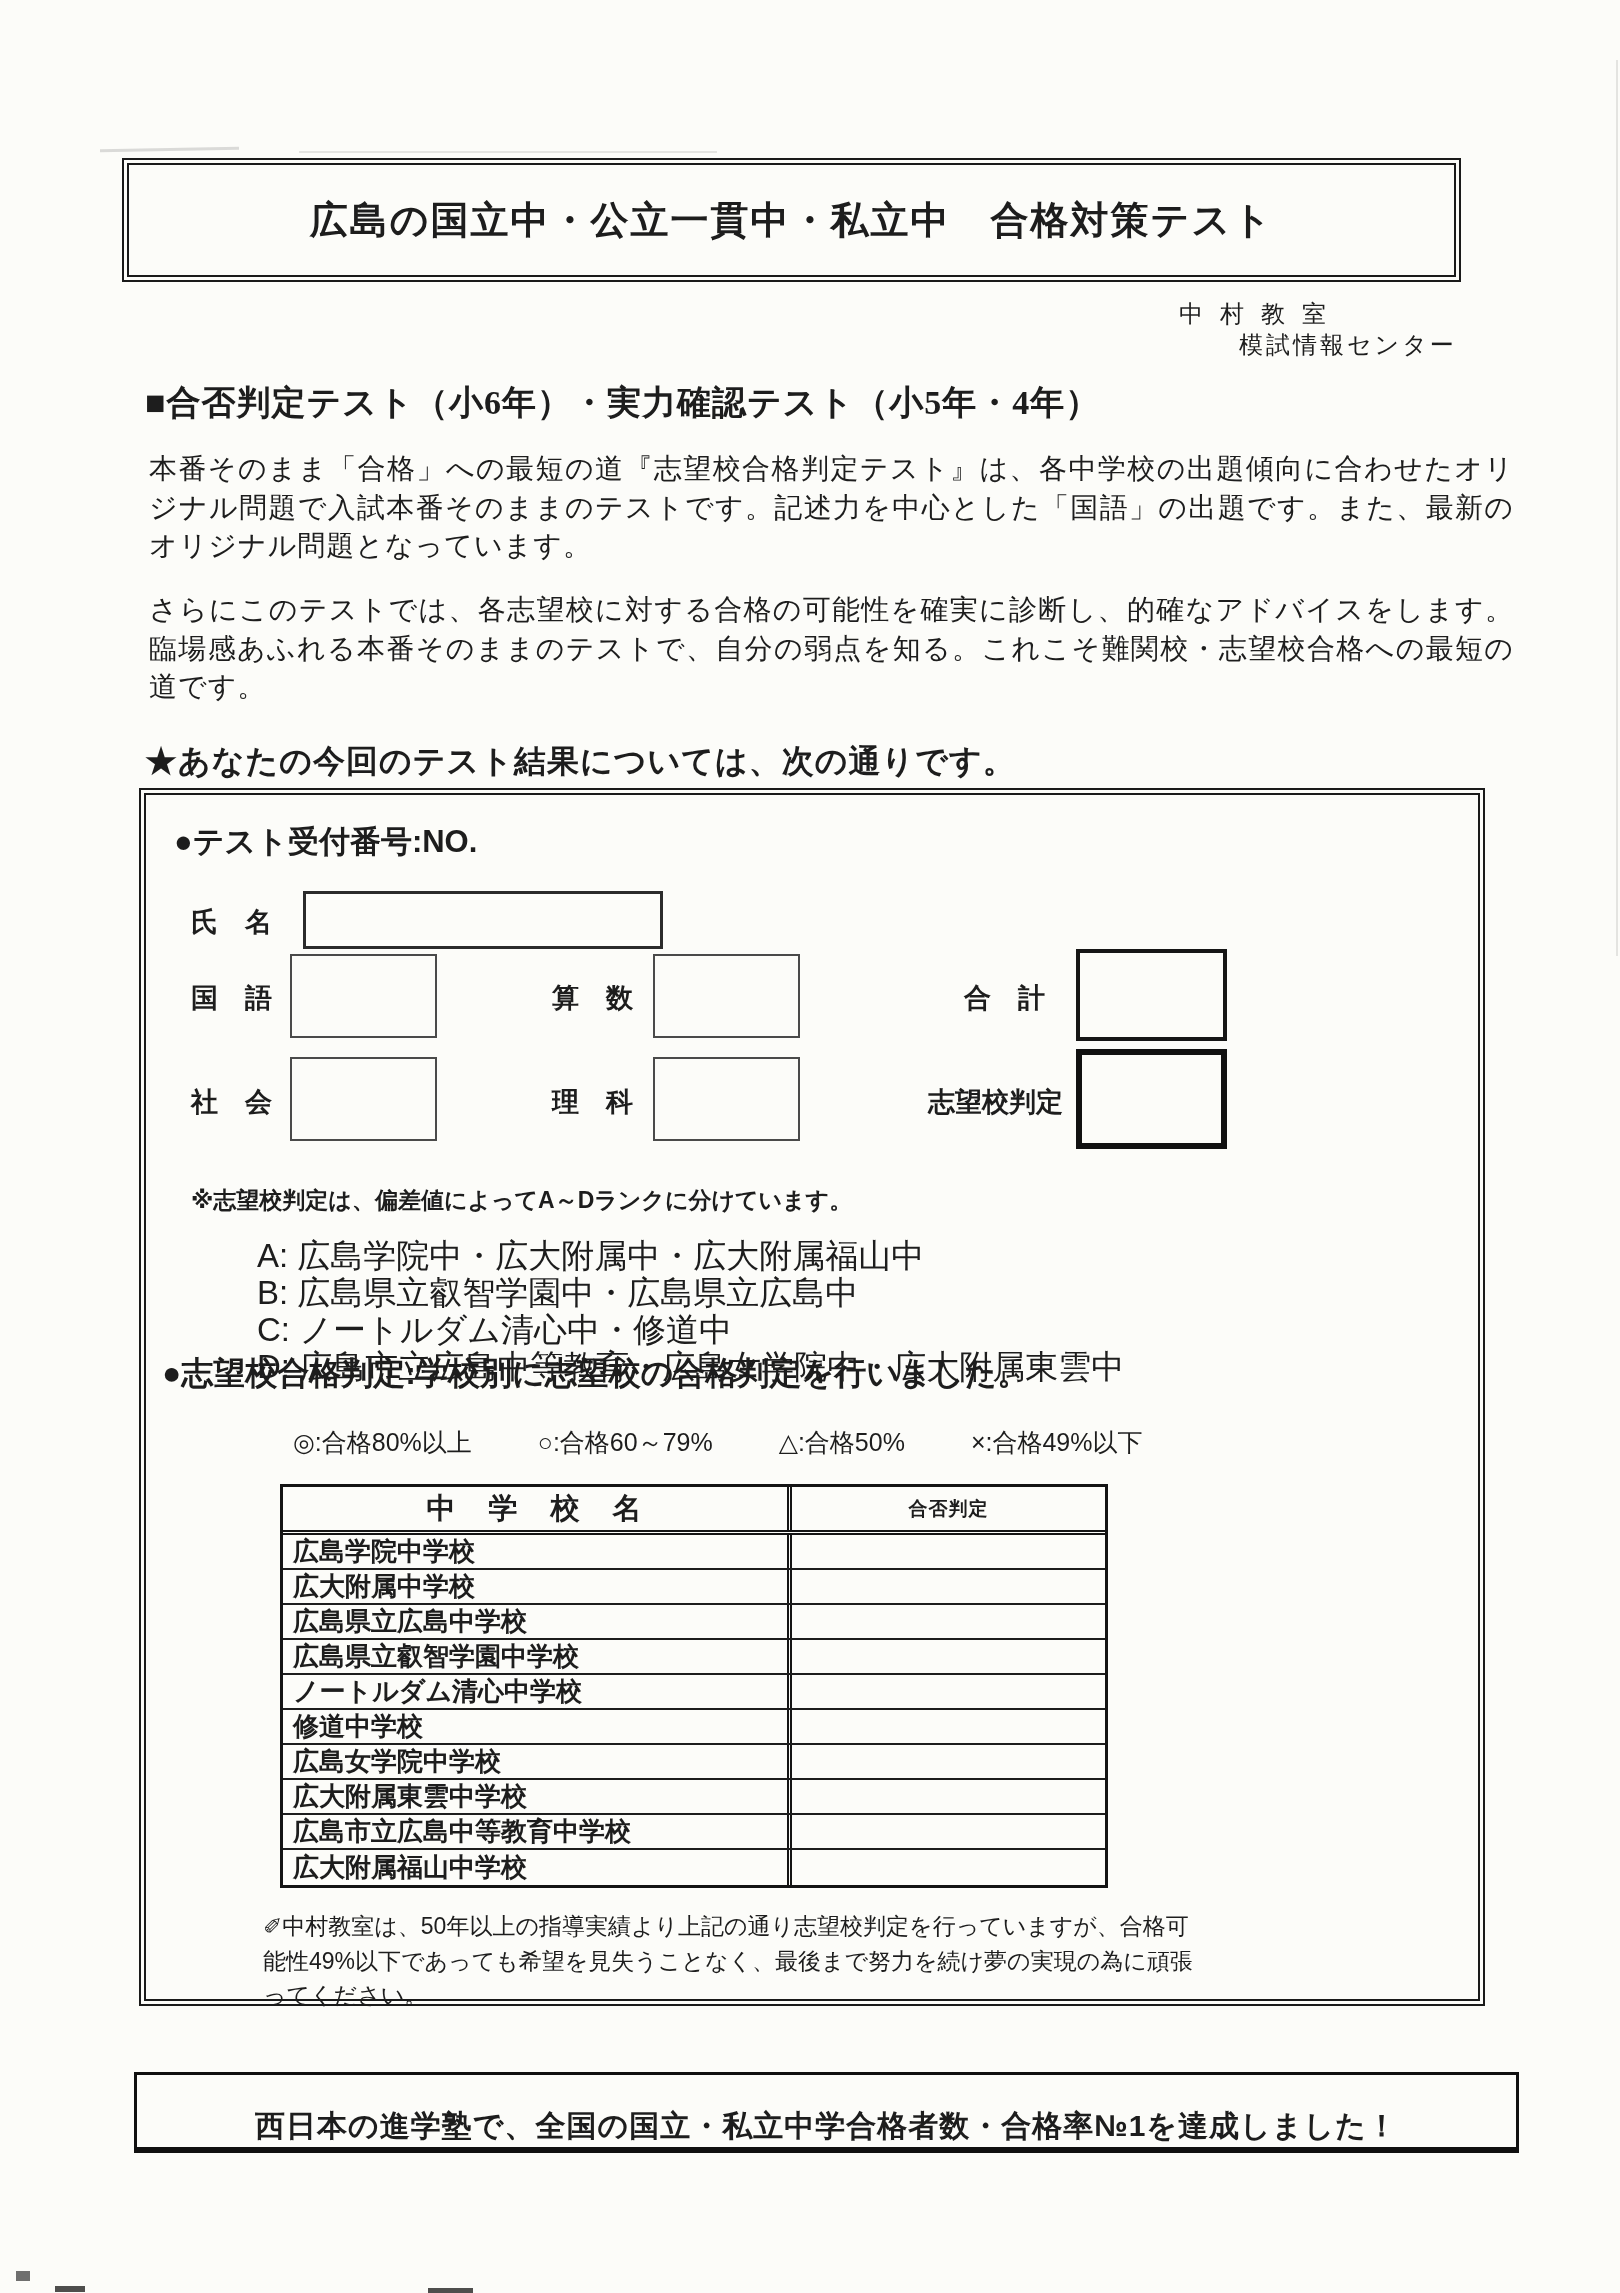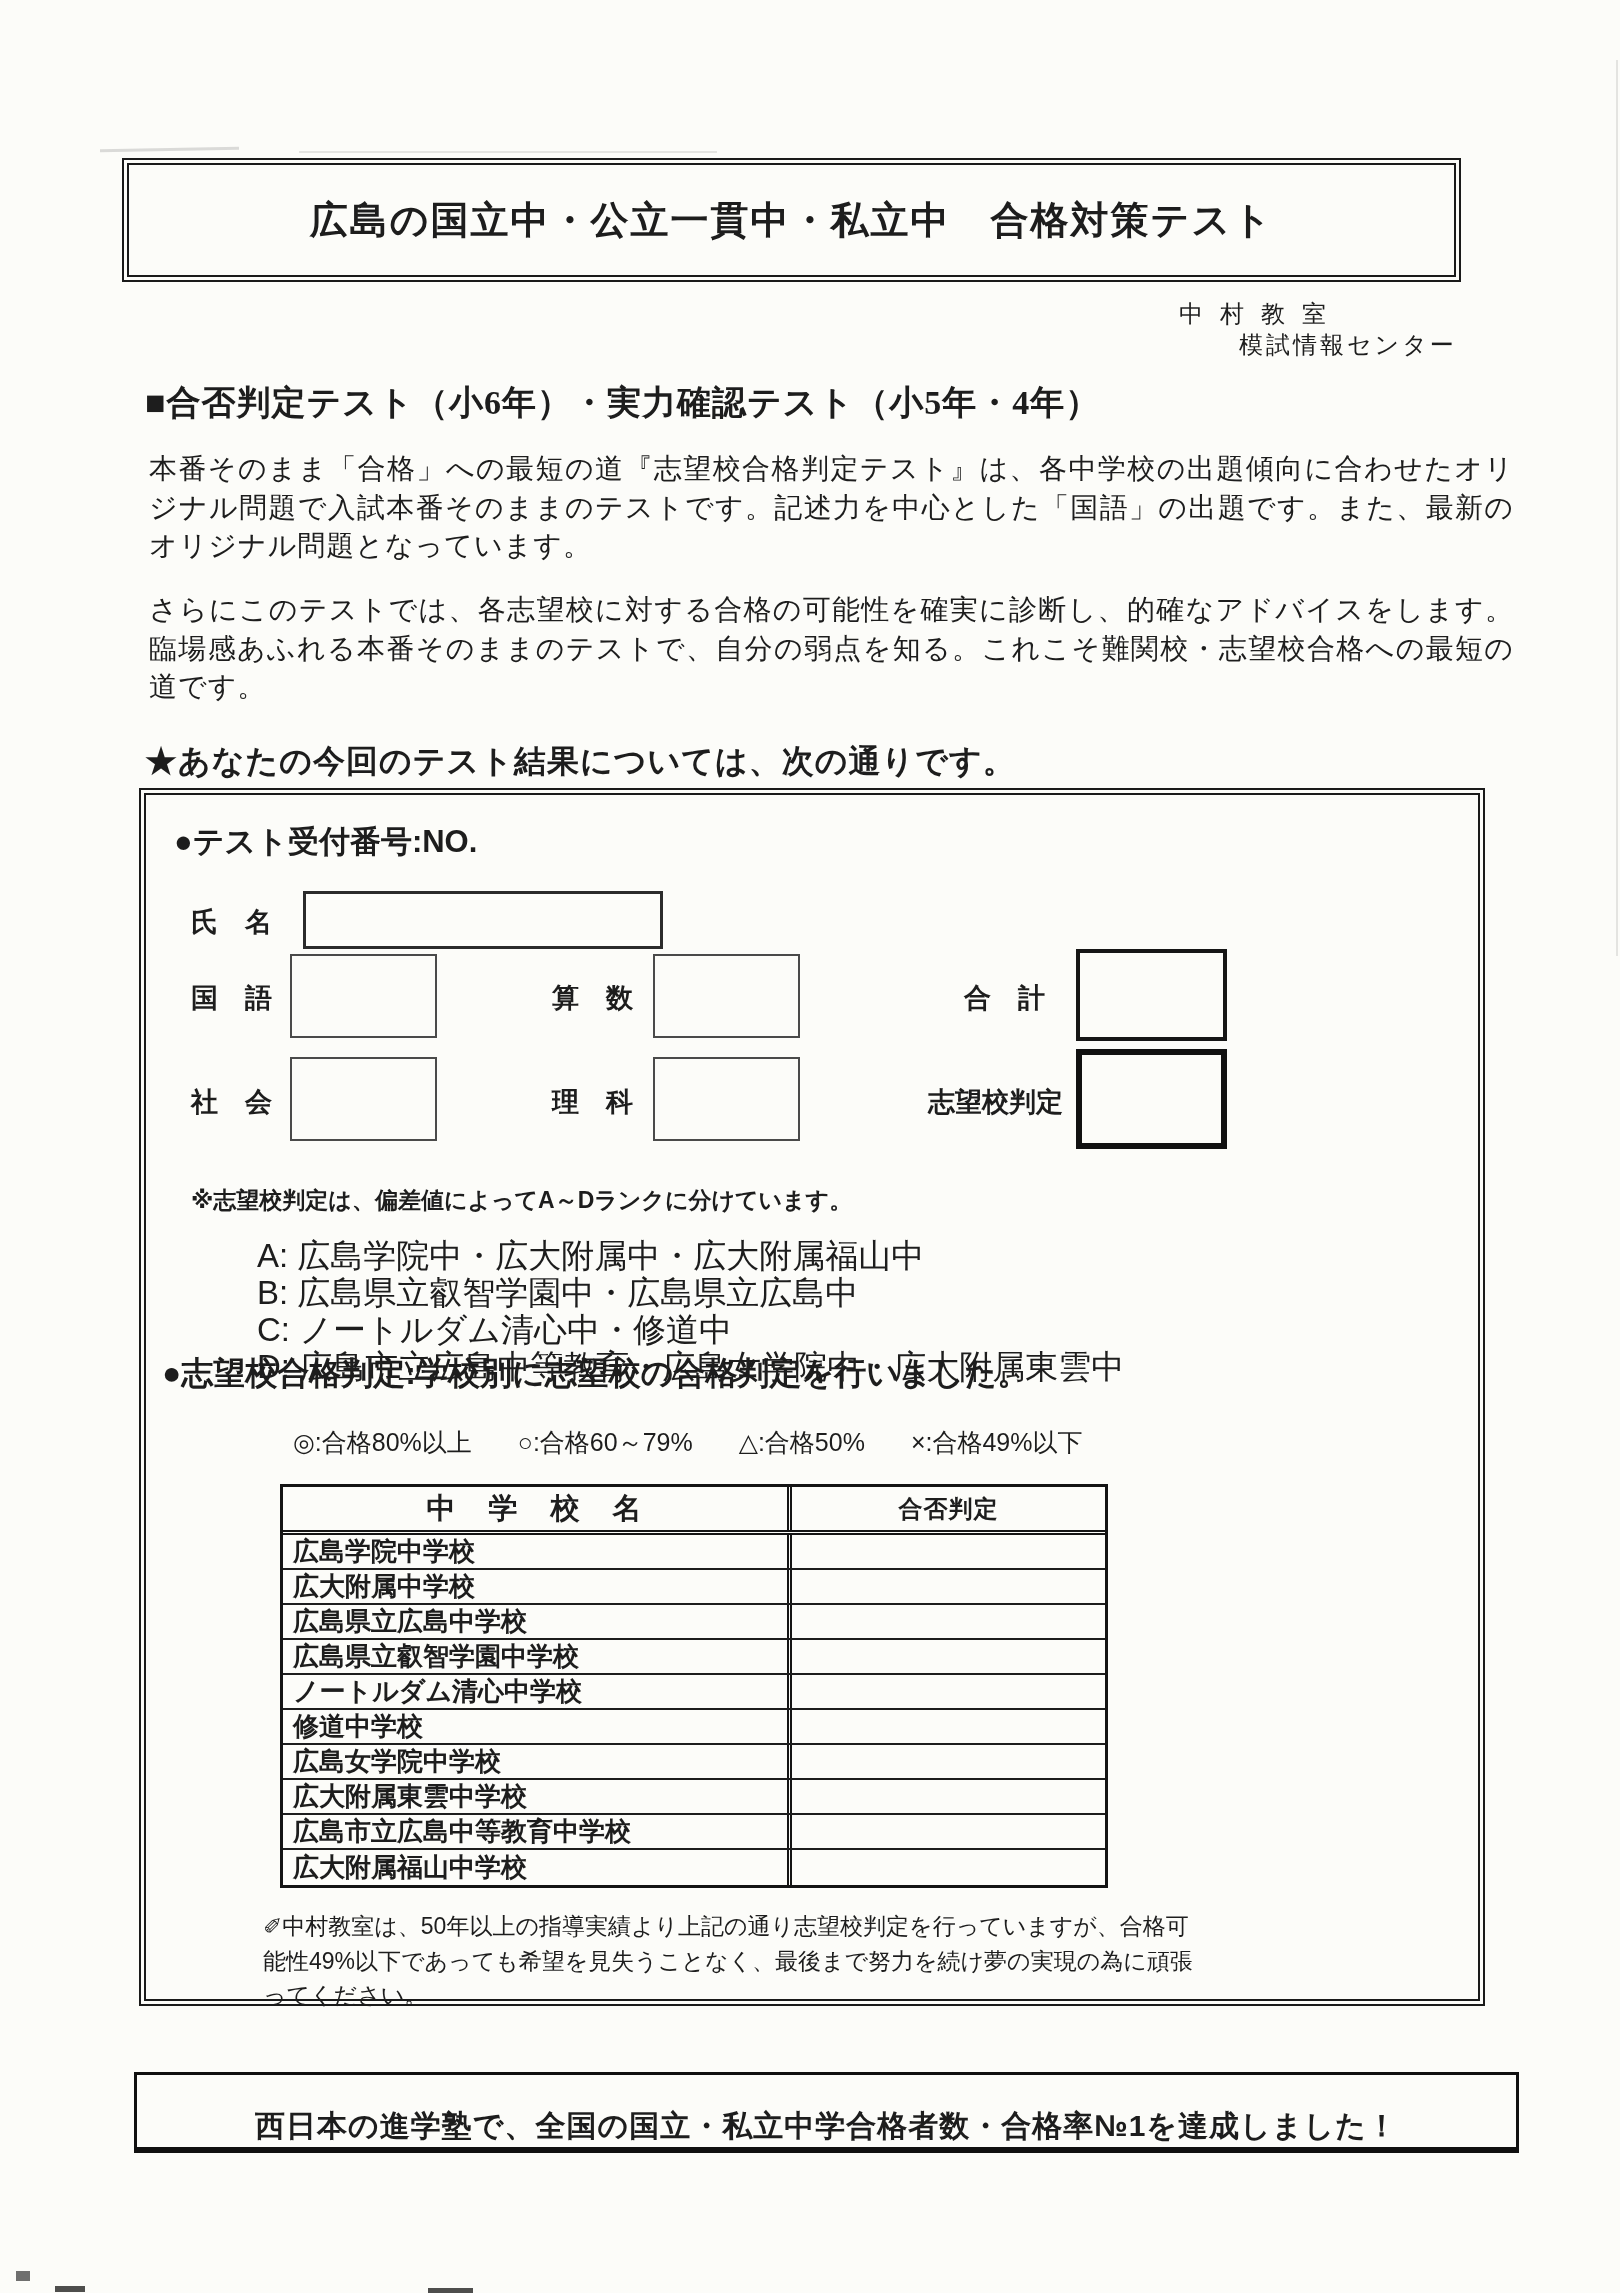--- a/index.html
+++ b/index.html
@@ -55,28 +55,28 @@
   .b-shakai{left:144px;top:262px;width:147px;height:84px;border:2px solid #4a4a4a;}
   .l-rika{left:406px;top:289px;}
   .b-rika{left:507px;top:262px;width:147px;height:84px;border:2px solid #4a4a4a;}
   .l-hantei{left:782px;top:289px;}
   .b-hantei{left:930px;top:254px;width:151px;height:100px;border:6px solid #111;}
 
   .rank-note{position:absolute;left:45px;top:390px;font-family:var(--sans);font-weight:bold;font-size:23px;}
   .rank-list{position:absolute;left:111px;top:442px;font-family:var(--sans);font-size:33px;line-height:37px;}
 
   .judgment-heading{position:absolute;left:16px;top:557px;font-family:var(--sans);font-weight:bold;font-size:32px;}
-  .legend{position:absolute;left:147px;top:631px;display:flex;gap:46px;font-family:var(--sans);font-size:25px;}
+  .legend{position:absolute;left:147px;top:631px;display:flex;gap:66px;font-family:var(--sans);font-size:25px;}
 
   .jtable{position:absolute;left:134px;top:689px;width:828px;border:3px solid #141414;background:var(--paper);}
   .jt-head{display:flex;height:48px;border-bottom:5px double #141414;}
   .jt-head .c1{width:509px;border-right:5px double #141414;display:flex;align-items:center;justify-content:center;
     font-family:var(--sans);font-weight:bold;font-size:29px;letter-spacing:2px;}
   .jt-head .c2{flex:1;display:flex;align-items:center;justify-content:center;
-    font-family:var(--sans);font-weight:bold;font-size:24px;letter-spacing:1px;}
+    font-family:var(--sans);font-weight:bold;font-size:19px;letter-spacing:1px;}
   .jt-row{display:flex;height:35px;border-bottom:2px solid #1d1d1d;}
   .jt-row:last-child{border-bottom:none;}
   .jt-row .school{width:509px;border-right:5px double #141414;display:flex;align-items:center;
     padding-left:10px;font-family:var(--sans);font-weight:600;font-size:26px;}
   .jt-row .result{flex:1;display:flex;align-items:center;justify-content:center;
     font-family:var(--sans);font-size:26px;}
 
   .footnote{position:absolute;left:117px;top:1114px;width:947px;font-family:var(--sans);font-size:23px;line-height:1.5;}
 
   

